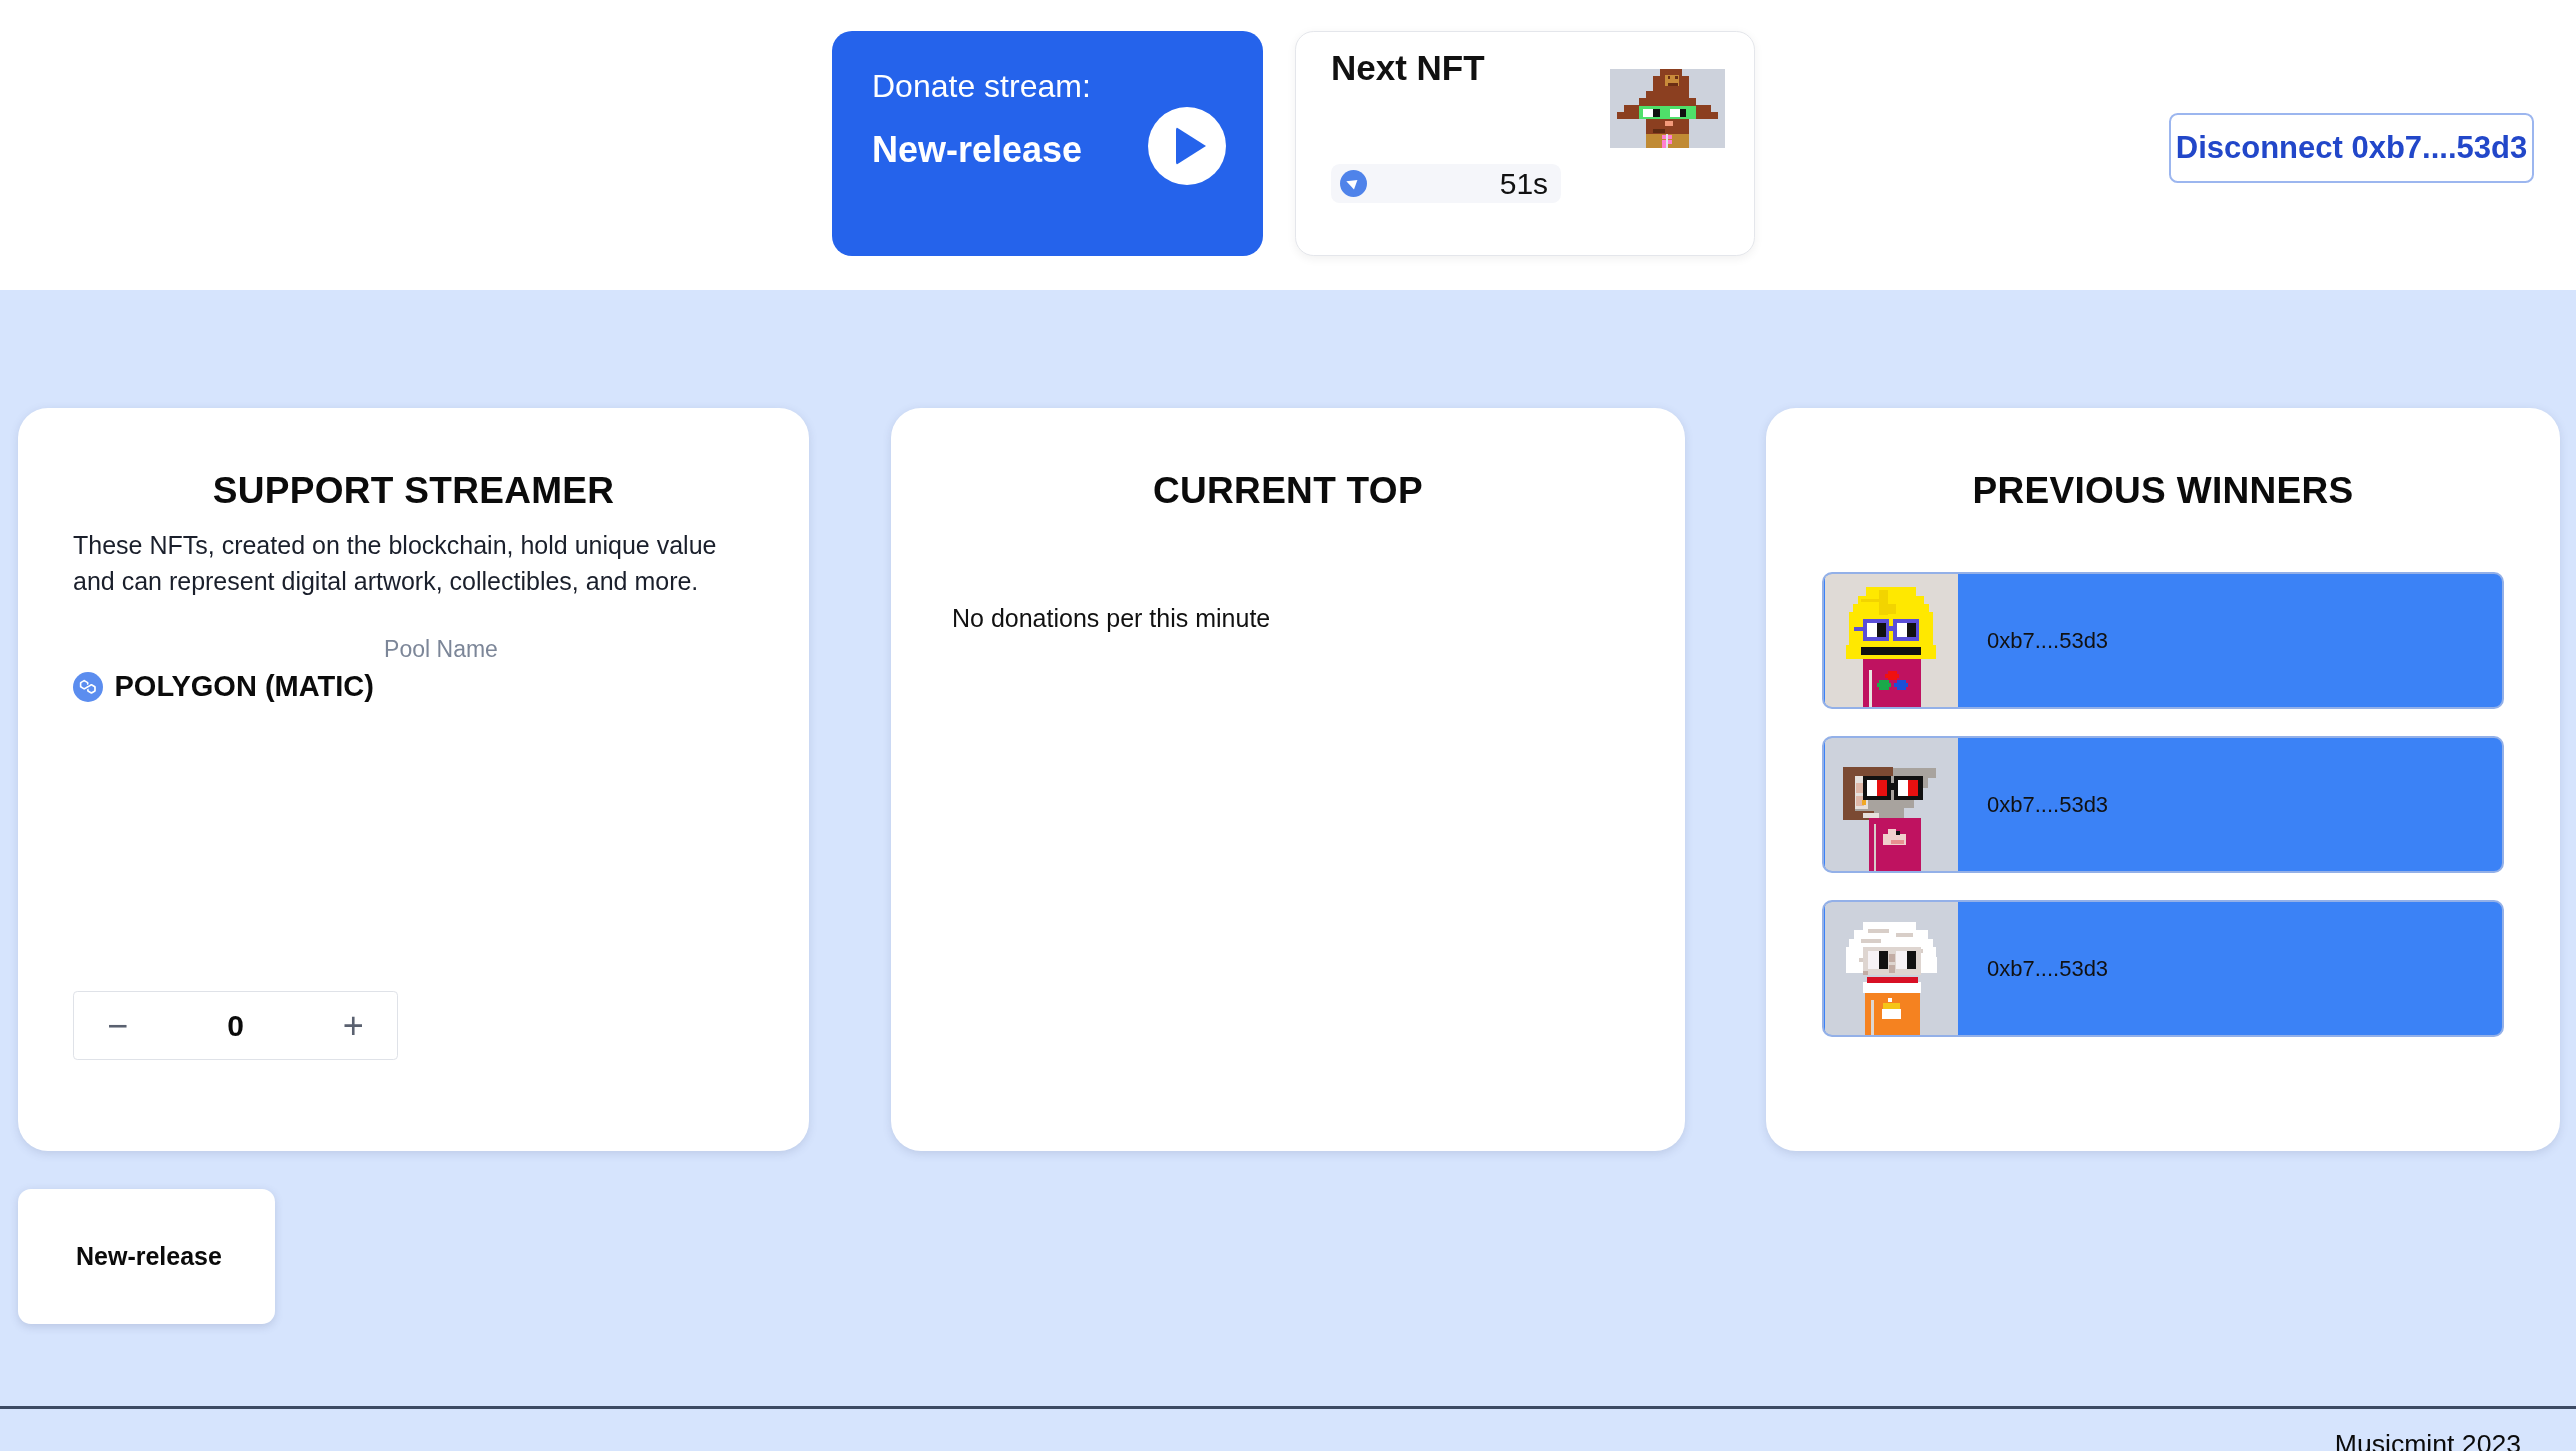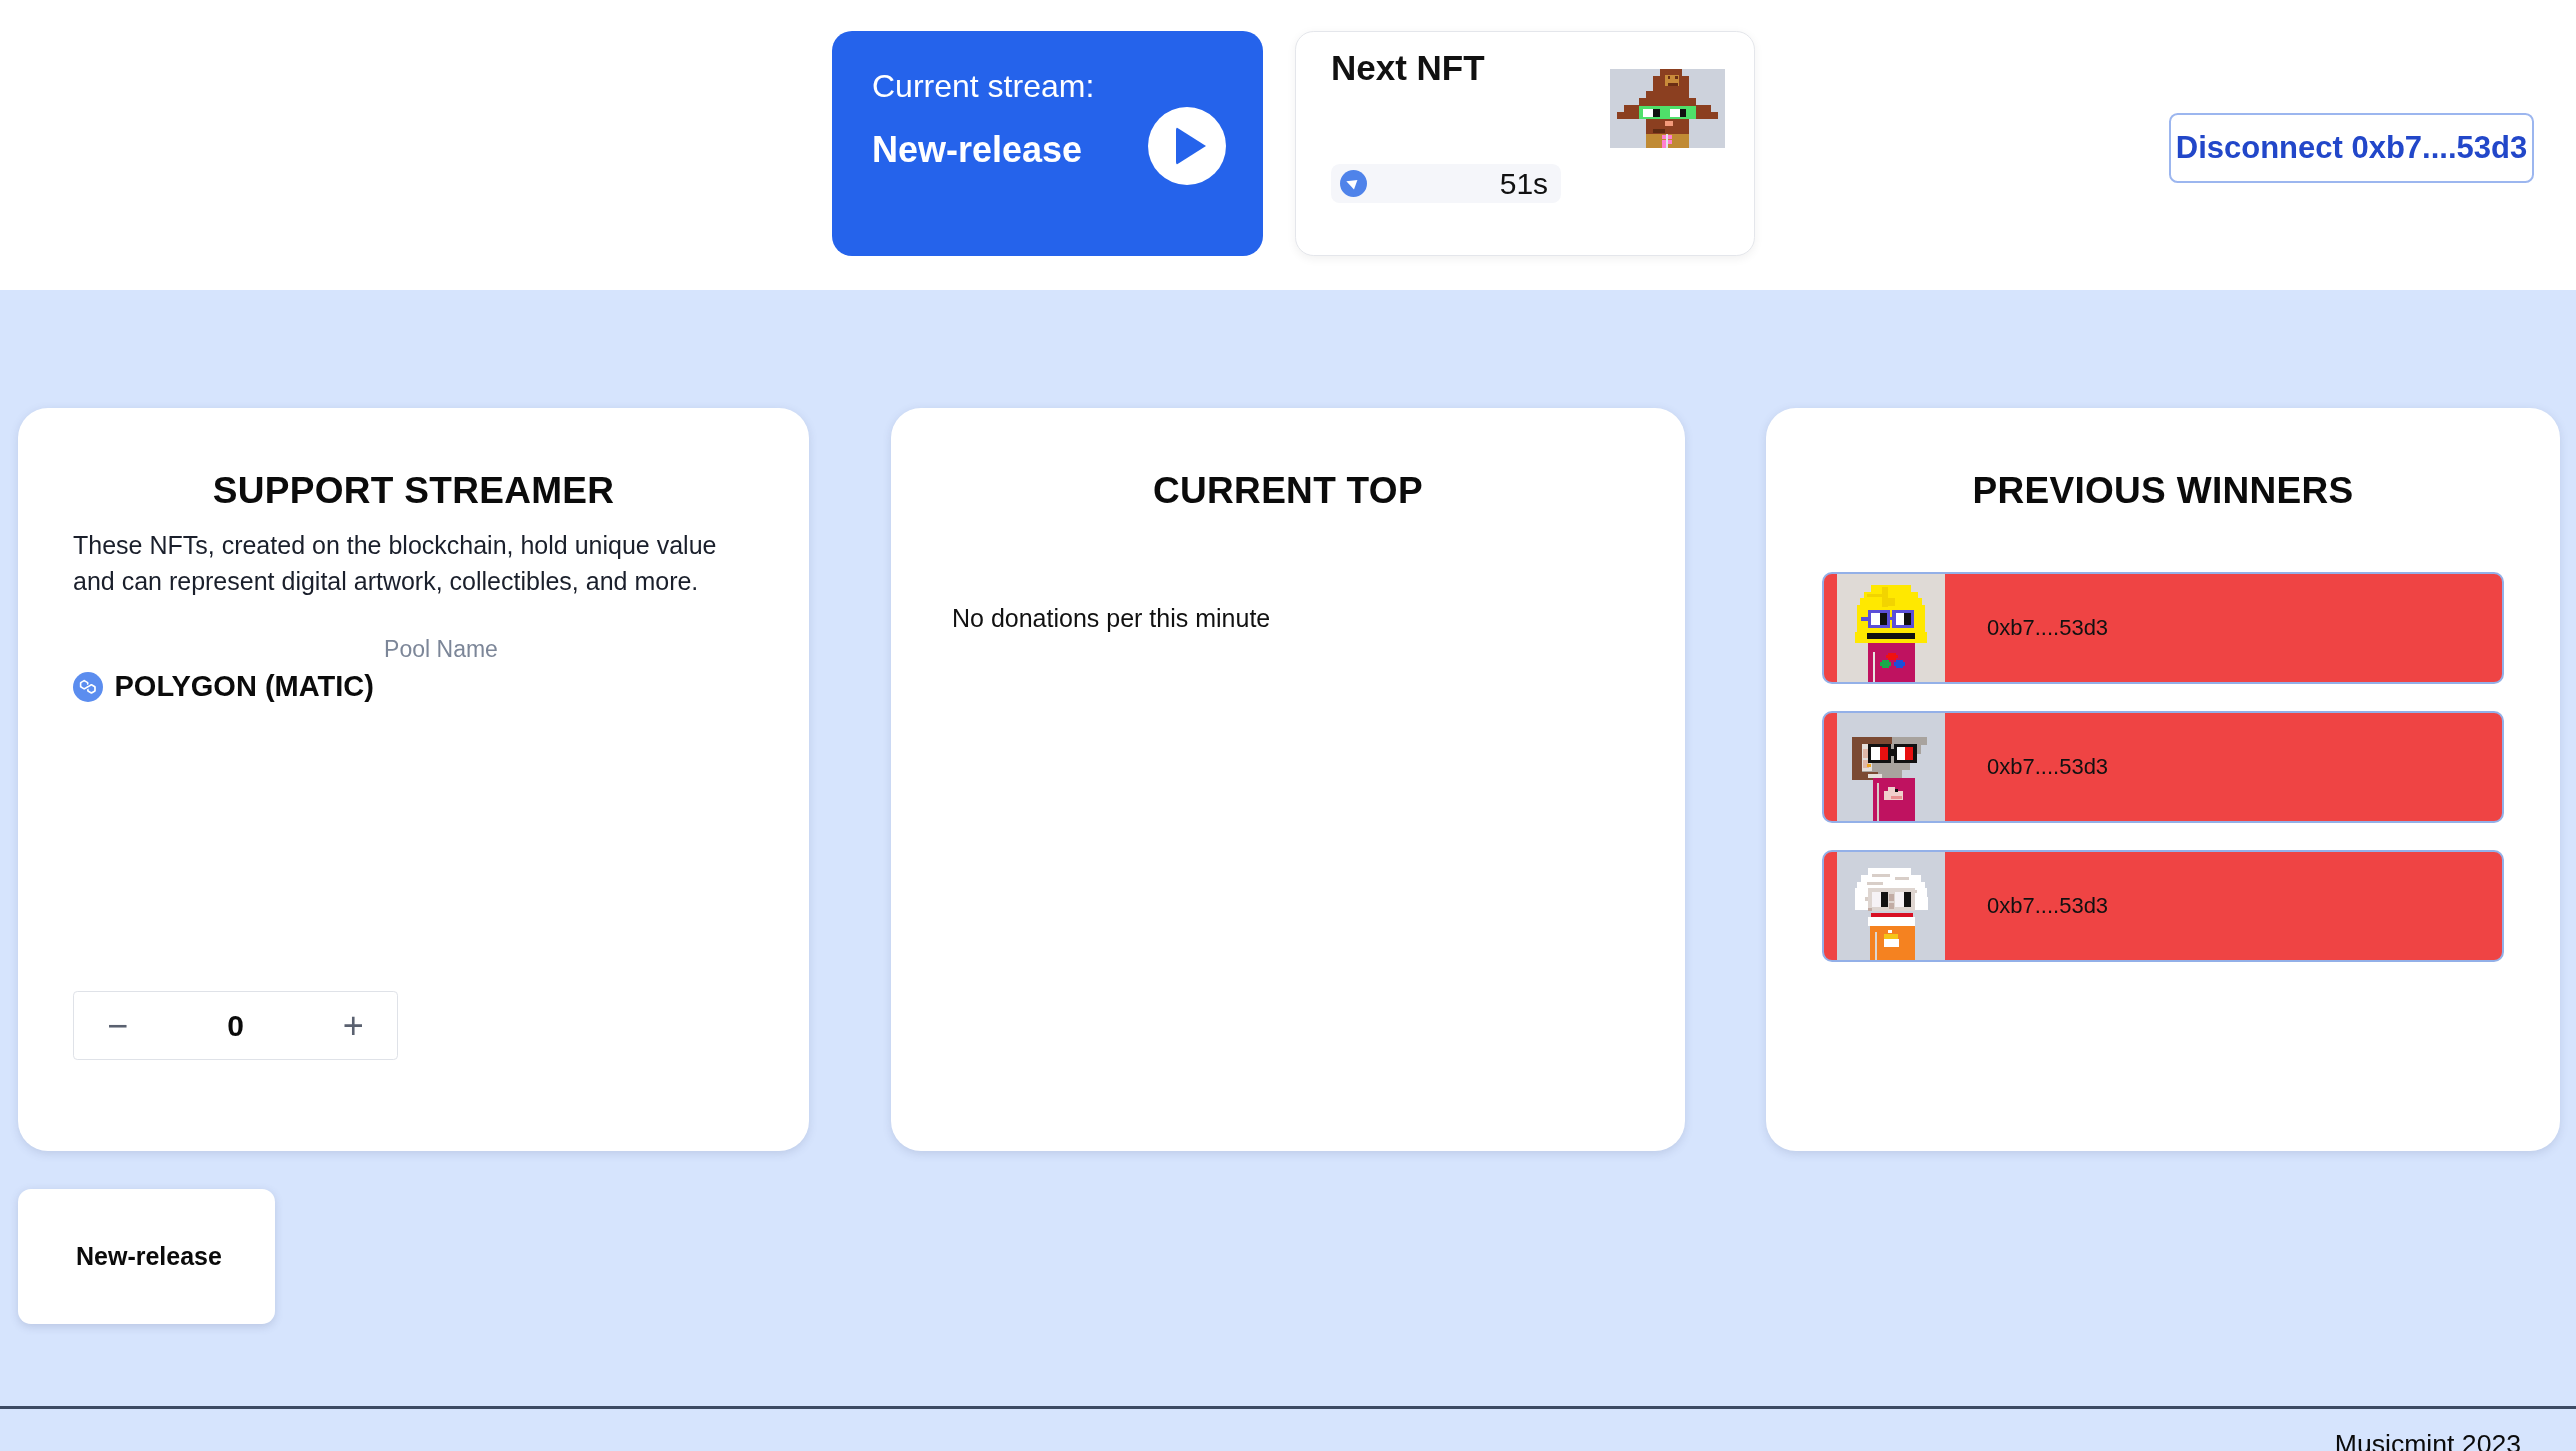--- a/index.html
+++ b/index.html
@@ -144,22 +144,22 @@
     width: 325px; height: 69px; background:#1f4bc4; border:none;
     border-radius: 7.2px; color:#fff; font-size: 30px; font-weight:700;
     cursor:pointer; font-family:"Liberation Sans", sans-serif;
   }
 
   .empty-note { margin: 92px 0 0 61px; font-size: 25px; color:#111; }
 
   
   .winner-list { margin-top: 60px; padding: 0 56px; display:flex; flex-direction:column; gap: 27px; }
   .winner-row {
-    height: 112px; border: 2.2px solid #93b0e8; border-radius: 10px;
-    display:flex; align-items:stretch; overflow:hidden; background:#ef4444;
+    height: 137px; border: 2.2px solid #93b0e8; border-radius: 10px;
+    display:flex; align-items:stretch; overflow:hidden; background:#3b82f6;
     cursor:pointer;
   }
   .winner-av { width: 134px; flex: 0 0 auto; display:block; image-rendering: pixelated; }
   .winner-addr { display:flex; align-items:center; padding-left: 29px; font-size: 22px; color:#111; }
 
   
   .stream-chip {
     position:absolute; left: 18px; top: 899px;
     width: 257px; height: 135px;
     background:#fff; border-radius: 13px;
@@ -178,21 +178,21 @@
     font-size: 26.6px; color:#0b0b0b;
   }
 </style>
 </head>
 <body>
 
 <div class="header">
 
 
   <div class="stream-card">
-    <div class="stream-label">Current stream:</div>
+    <div class="stream-label">Donate stream:</div>
     <div class="stream-name">New-release</div>
     <button class="play-btn">
       <span class="play-tri"></span>
     </button>
   </div>
 
   <div class="nft-card">
     <div class="nft-title">Next NFT</div>
     <div class="nft-progress-row">
       <span class="timer-dot"></span>

